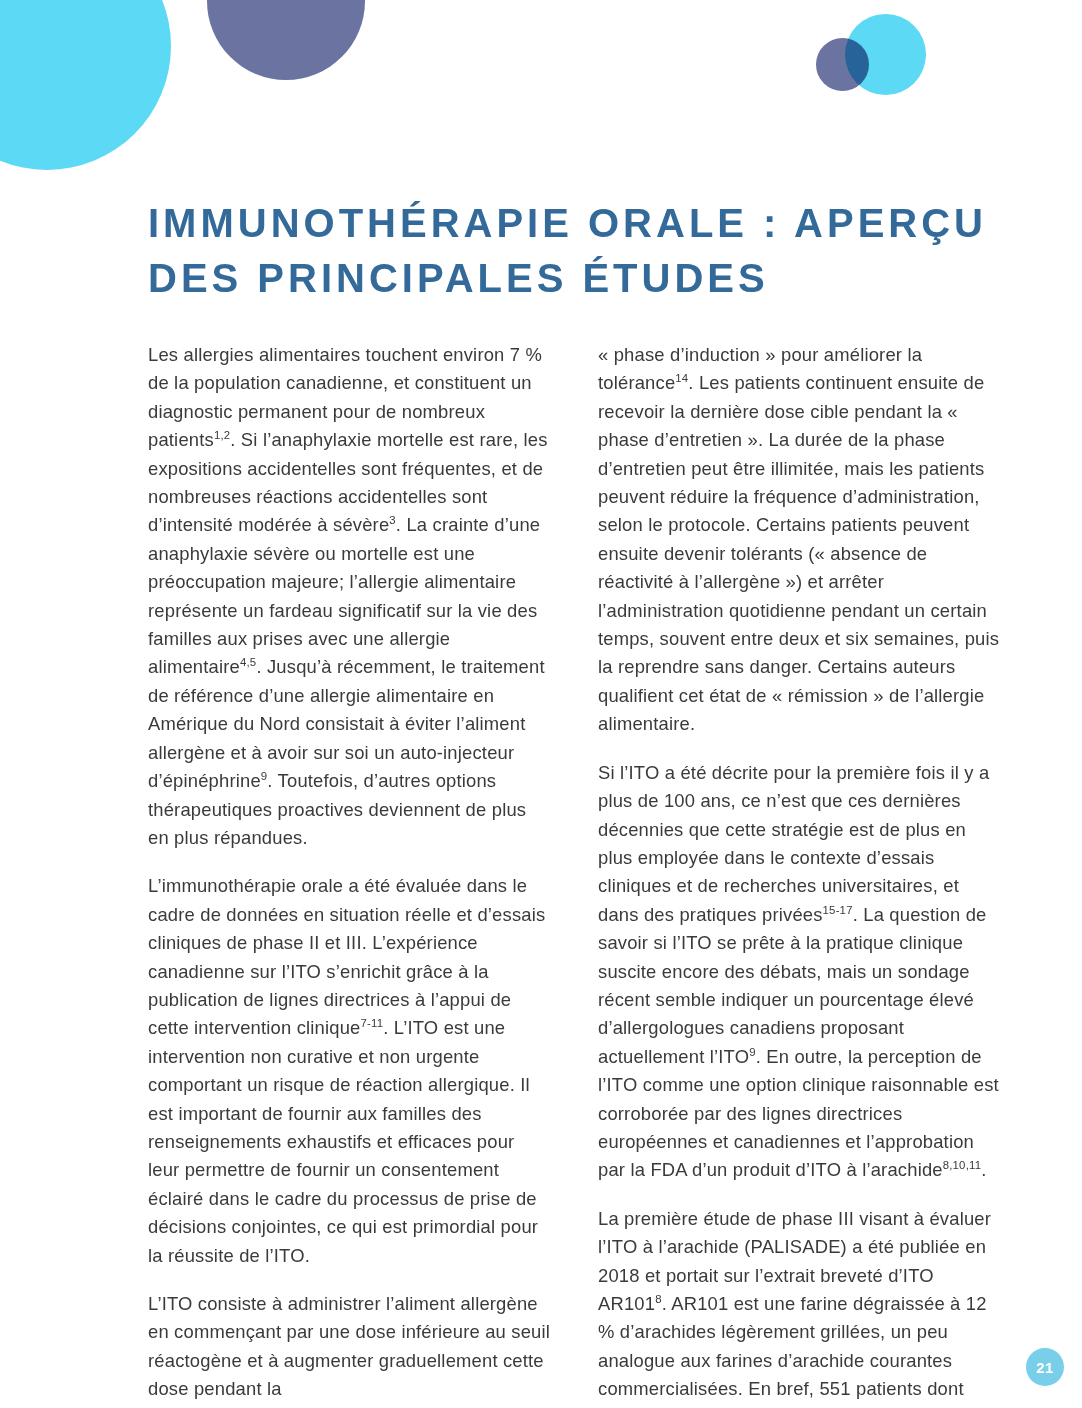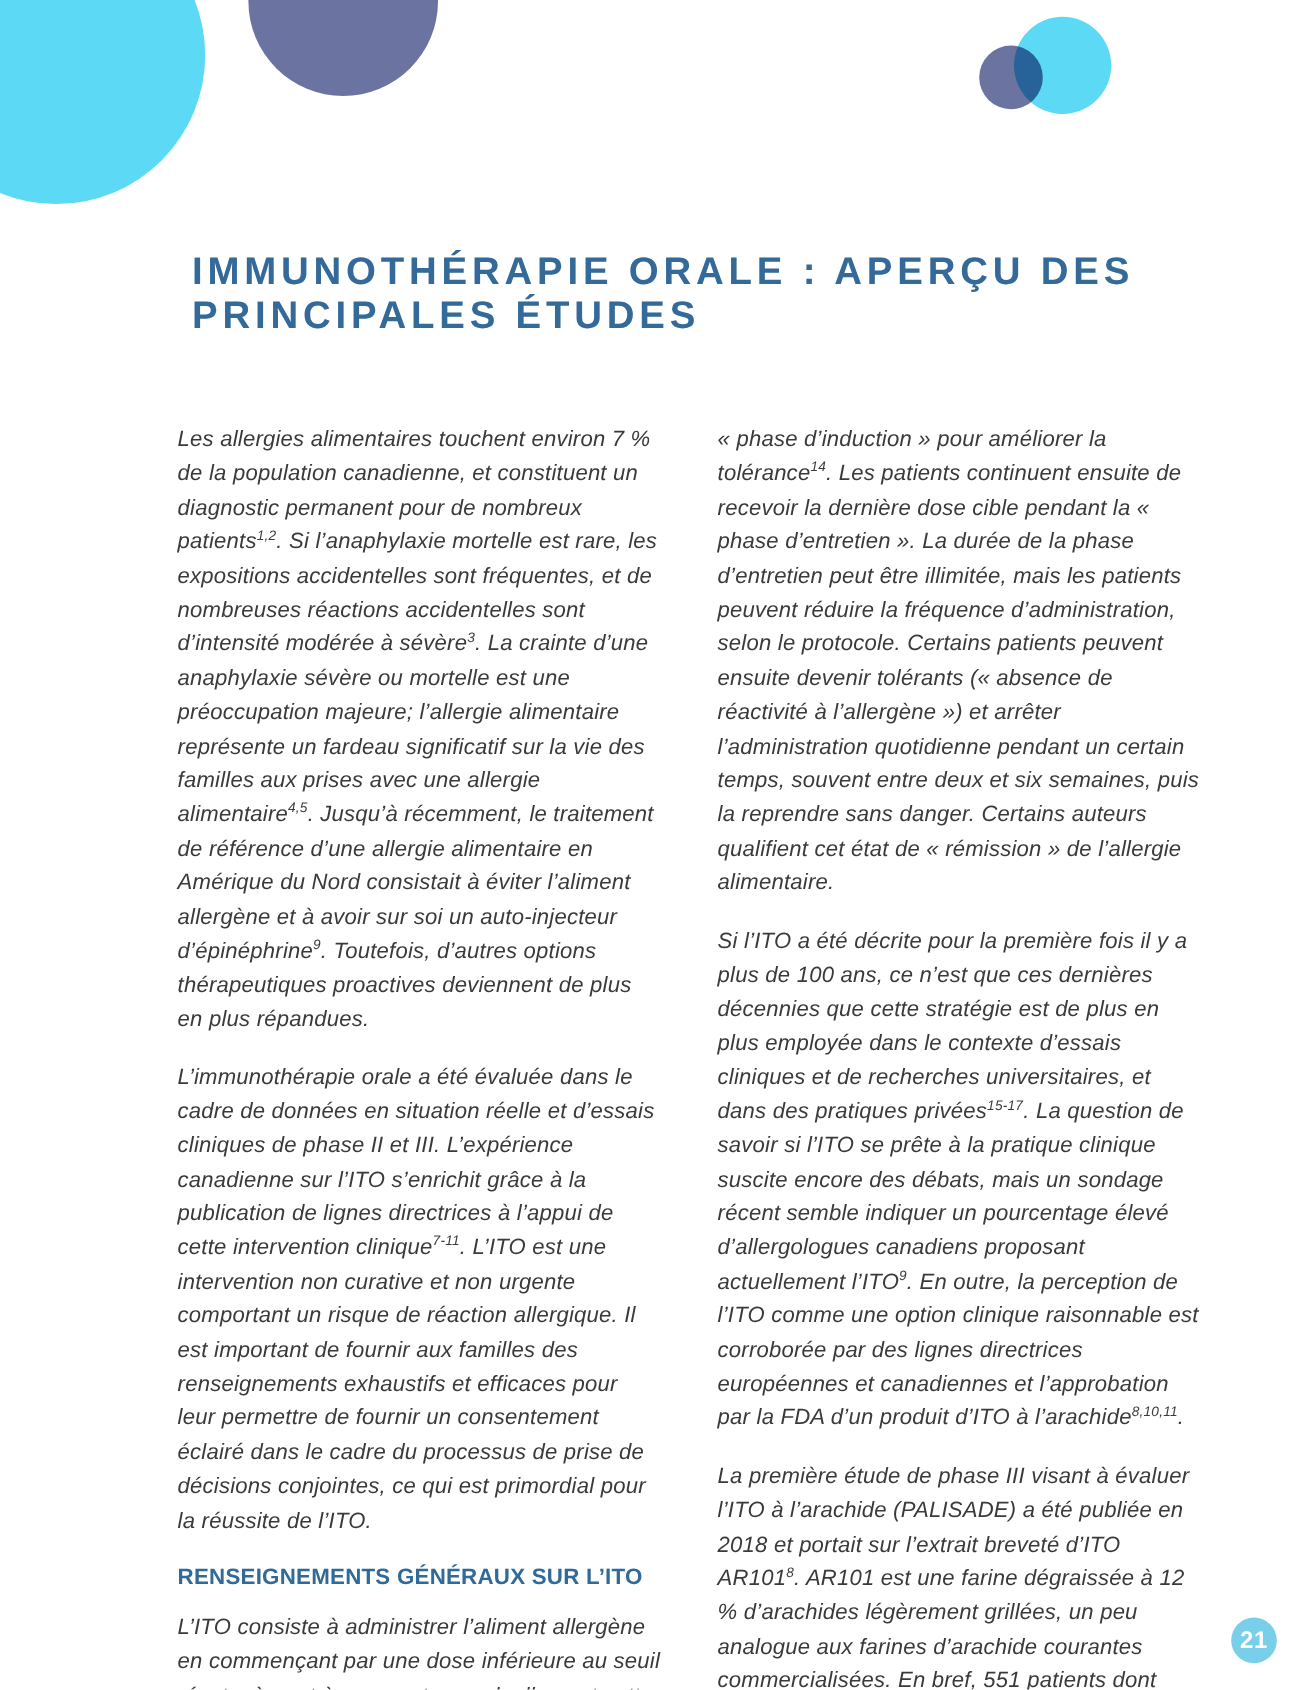--- a/index.html
+++ b/index.html
@@ -64,49 +64,48 @@
     background: #5cd9f4;
     mix-blend-mode: multiply;
   }
 
   
   .page-title {
     position: absolute;
     left: 148px;
     top: 196px;
     width: 840px;
-    font-size: 32px;
-    line-height: 36px;
+    font-size: 40px;
+    line-height: 55px;
     font-weight: 700;
     letter-spacing: 4.0px;
     color: #336a99;
-    margin: 12px;
+    margin: 0;
   }
 
   
   .columns {
     position: absolute;
     left: 148px;
     top: 336px;
     width: 852px;
     display: flex;
     gap: 47px;
   }
   .col {
     width: 403px;
     flex: 0 0 403px;
   }
 
   p.body {
-    margin: 16px 0 20px 0;
+    margin: 5px 0 20px 0;
     font-size: 18.4px;
     line-height: 28.4px;
     color: #3a3a3c;
     letter-spacing: 0.01em;
-    font-style: italic;
   }
   p.body:last-child { margin-bottom: 0; }
 
   h2.subhead {
     margin: 10px 0 16px 0;
     font-size: 18.6px;
     line-height: 25px;
     font-weight: 700;
     color: #2f6a98;
     letter-spacing: 0.2px;
@@ -122,21 +121,21 @@
   .page-badge {
     position: absolute;
     right: 18px;
     bottom: 22px;
     width: 38px;
     height: 38px;
     border-radius: 50%;
     background: #7ececf;
     background: #79cfe9;
     color: #ffffff;
-    font-size: 20px;
+    font-size: 15px;
     font-weight: 700;
     display: flex;
     align-items: center;
     justify-content: center;
     letter-spacing: 0.5px;
   }
 </style>
 </head>
 <body>
 
@@ -150,21 +149,20 @@
 <h1 class="page-title">IMMUNOTHÉRAPIE ORALE : APERÇU DES PRINCIPALES ÉTUDES</h1>
 
 <div class="columns">
 
   <div class="col">
 
     <p class="body"><span>Les allergies alimentaires touchent environ 7 % de la population canadienne, et constituent un diagnostic permanent pour de nombreux patients</span><sup>1,2</sup><span>. Si l’anaphylaxie mortelle est rare, les expositions accidentelles sont fréquentes, et de nombreuses réactions accidentelles sont d’intensité modérée à sévère</span><sup>3</sup><span>. La crainte d’une anaphylaxie sévère ou mortelle est une préoccupation majeure; l’allergie alimentaire représente un fardeau significatif sur la vie des familles aux prises avec une allergie alimentaire</span><sup>4,5</sup><span>. Jusqu’à récemment, le traitement de référence d’une allergie alimentaire en Amérique du Nord consistait à éviter l’aliment allergène et à avoir sur soi un auto-injecteur d’épinéphrine</span><sup>9</sup><span>. Toutefois, d’autres options thérapeutiques proactives deviennent de plus en plus répandues.</span></p>
 
     <p class="body"><span>L’immunothérapie orale a été évaluée dans le cadre de données en situation réelle et d’essais cliniques de phase II et III. L’expérience canadienne sur l’ITO s’enrichit grâce à la publication de lignes directrices à l’appui de cette intervention clinique</span><sup>7-11</sup><span>. L’ITO est une intervention non curative et non urgente comportant un risque de réaction allergique.  Il est important de fournir aux familles des renseignements exhaustifs et efficaces pour leur permettre de fournir un consentement éclairé dans le cadre du processus de prise de décisions conjointes, ce qui est primordial pour la réussite de l’ITO.</span></p>
 
-    <h2 class="subhead">RENSEIGNEMENTS GÉNÉRAUX SUR L’ITO</h2>
 
     <p class="body">L’ITO consiste à administrer l’aliment allergène en commençant par une dose inférieure au seuil réactogène et à augmenter graduellement cette dose pendant la</p>
   </div>
 
   <div class="col">
 
     <p class="body"><span>« phase d’induction » pour améliorer la tolérance</span><sup>14</sup><span>. Les patients continuent ensuite de recevoir la dernière dose cible pendant la « phase d’entretien ».  La durée de la phase d’entretien peut être illimitée, mais les patients peuvent réduire la fréquence d’administration, selon le protocole.  Certains patients peuvent ensuite devenir tolérants (« absence de réactivité à l’allergène ») et arrêter l’administration quotidienne pendant un certain temps, souvent entre deux et six semaines, puis la reprendre sans danger. Certains auteurs qualifient cet état de « rémission » de l’allergie alimentaire.</span></p>
 
     <p class="body"><span>Si l’ITO a été décrite pour la première fois il y a plus de 100 ans, ce n’est que ces dernières décennies que cette stratégie est de plus en plus employée dans le contexte d’essais cliniques et de recherches universitaires, et dans des pratiques privées</span><sup>15-17</sup><span>. La question de savoir si l’ITO se prête à la pratique clinique suscite encore des débats, mais un sondage récent semble indiquer un pourcentage élevé d’allergologues canadiens proposant actuellement l’ITO</span><sup>9</sup><span>.  En outre, la perception de l’ITO comme une option clinique raisonnable est corroborée par des lignes directrices européennes et canadiennes et l’approbation par la FDA d’un produit d’ITO à l’arachide</span><sup>8,10,11</sup><span>.</span></p>
 

